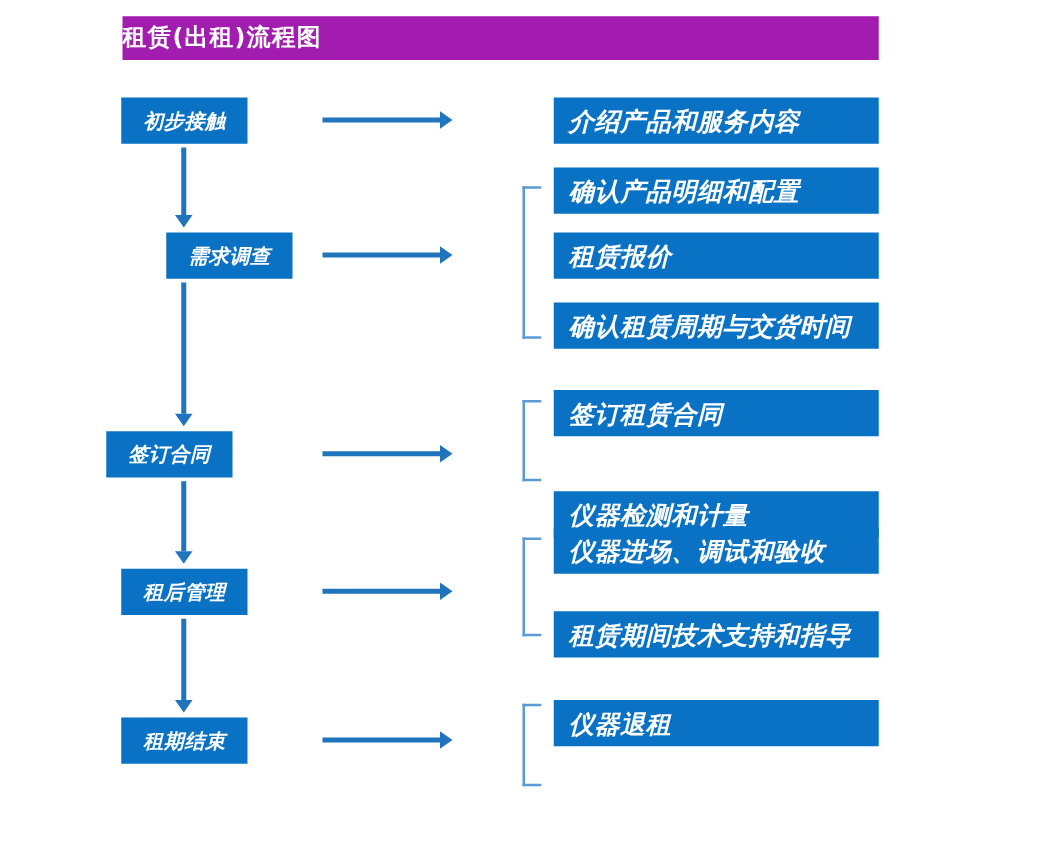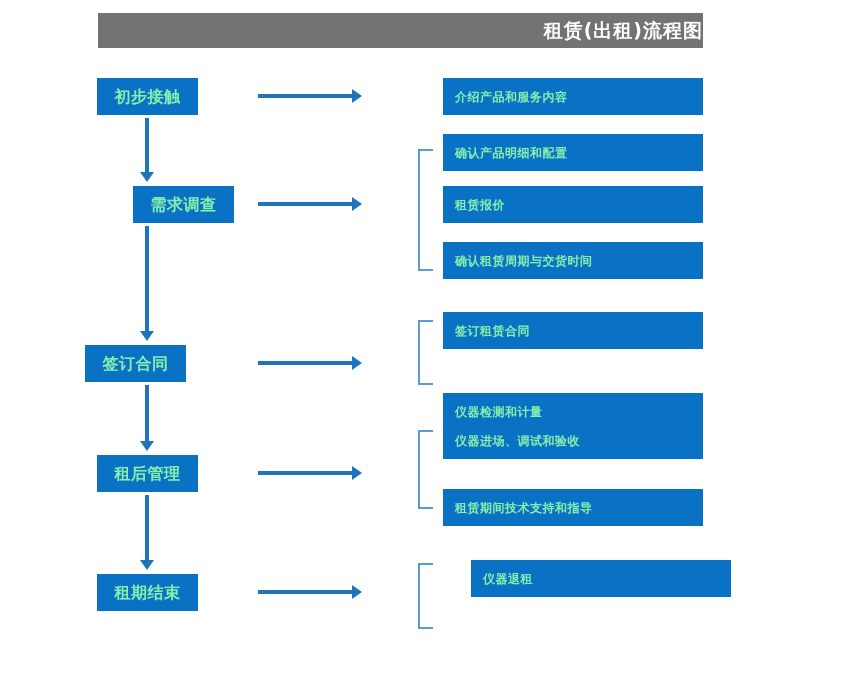--- a/index.html
+++ b/index.html
@@ -19,67 +19,68 @@
     overflow: hidden;
   }
 
   
   .title-bar {
     position: absolute;
     left: 98px;
     top: 13px;
     width: 605px;
     height: 35px;
-    background: #737373;
+    background: #a21caf;
     display: flex;
     align-items: center;
-    justify-content: flex-end;
+    justify-content: flex-start;
   }
   .title-bar .title-text {
     color: #ffffff;
     font-size: 19px;
     font-weight: bold;
     letter-spacing: 1px;
     line-height: 1;
     white-space: nowrap;
   }
 
   
   .node {
     position: absolute;
     background: #0a72c4;
     display: flex;
     align-items: center;
     box-sizing: border-box;
   }
   .node .node-text {
-    color: #86efac;
+    color: #ffffff;
     font-weight: bold;
     white-space: nowrap;
     line-height: 1;
+    font-style: italic;
   }
 
   .stage-node {
     width: 101px;
     height: 37px;
     justify-content: center;
   }
   .stage-node .node-text {
     font-size: 16px;
     letter-spacing: 0.5px;
   }
 
   .detail-node {
     width: 260px;
     height: 37px;
     justify-content: flex-start;
     padding-left: 12px;
   }
   .detail-node .node-text {
-    font-size: 12px;
+    font-size: 20px;
     letter-spacing: 0.5px;
   }
 
   
   .arrow-right {
     position: absolute;
     height: 14px;
   }
   .arrow-right .shaft {
     position: absolute;
@@ -236,18 +237,18 @@
   </div>
 
   <div class="node detail-node" style="left:443px; top:422px;">
     <span class="node-text">仪器进场、调试和验收</span>
   </div>
 
   <div class="node detail-node" style="left:443px; top:489px;">
     <span class="node-text">租赁期间技术支持和指导</span>
   </div>
 
-  <div class="node detail-node" style="left:443px; top:560px;margin-left:28px;">
+  <div class="node detail-node" style="left:443px; top:560px;">
     <span class="node-text">仪器退租</span>
   </div>
 
 
 </div>
 
 </body></html>

